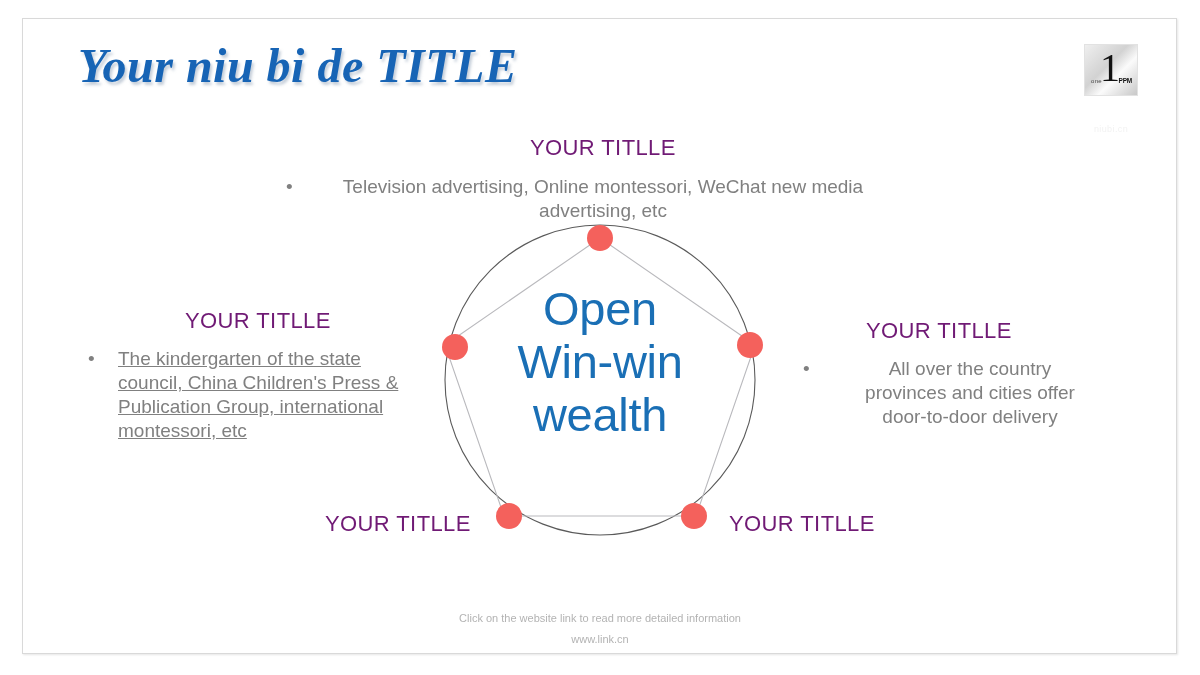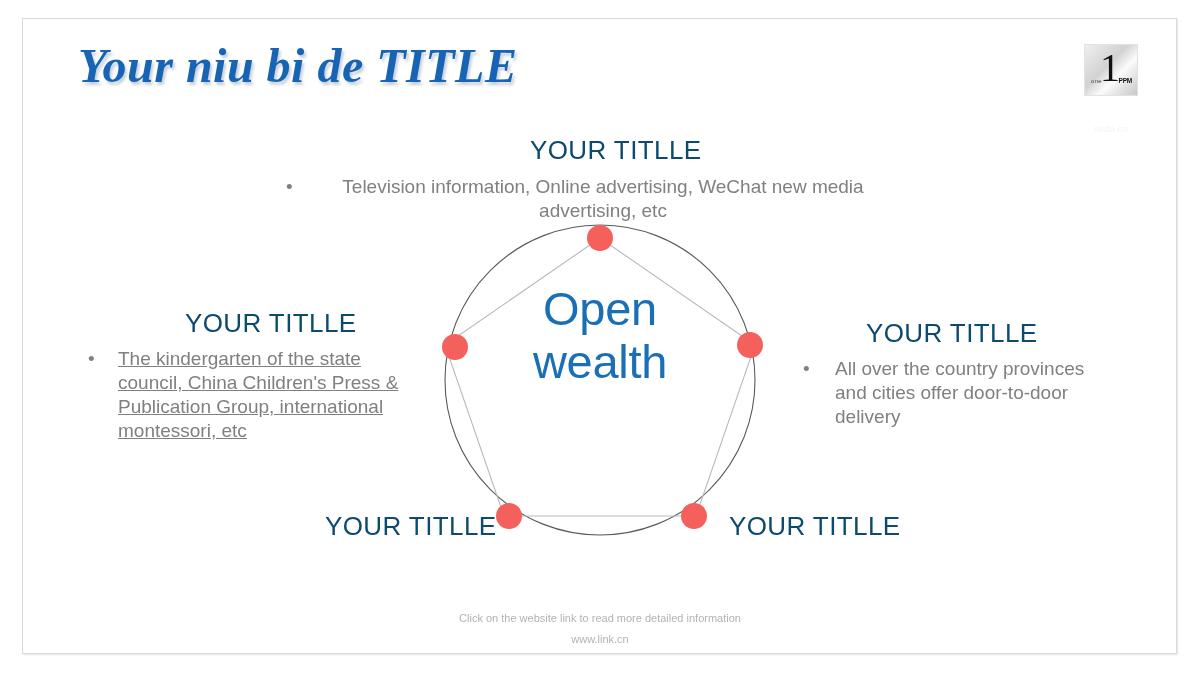--- a/index.html
+++ b/index.html
@@ -96,22 +96,22 @@
     font-size: 9px;
     color: #f2f2f2;
     letter-spacing: 0.4px;
     text-align: center;
     filter: blur(0.6px);
   }
 
   
   .sec-title {
     position: absolute;
-    color: #0c4a6e;
-    font-size: 26px;
+    color: #701a75;
+    font-size: 22px;
     letter-spacing: 0.4px;
     white-space: nowrap;
   }
   .sec-body {
     position: absolute;
     color: #808080;
     font-size: 19px;
     line-height: 24px;
   }
   .sec-body .bullet {
@@ -142,21 +142,21 @@
   }
   #body-left .bullet { left: 0; top: 0; }
   #body-left .btext { margin-left: 30px; text-decoration: underline; }
 
   
   #title-right { left: 866px; top: 318px; }
   #body-right {
     left: 803px; top: 357px; width: 290px;
   }
   #body-right .bullet { left: 0; top: 0; }
-  #body-right .btext { margin-left: 32px; }
+  #body-right .btext { margin-left: 44px; text-align: center; }
 
   
   #title-bl { left: 325px; top: 511px; }
   #title-br { left: 729px; top: 511px; }
 
   
   #diagram {
     position: absolute;
     left: 0; top: 0;
     width: 1200px; height: 675px;
@@ -215,27 +215,28 @@
 
     <circle cx="600" cy="238" r="13" fill="#f4615c"></circle>
     <circle cx="750" cy="345" r="13" fill="#f4615c"></circle>
     <circle cx="694" cy="516" r="13" fill="#f4615c"></circle>
     <circle cx="509" cy="516" r="13" fill="#f4615c"></circle>
     <circle cx="455" cy="347" r="13" fill="#f4615c"></circle>
   </svg>
 
   <div id="center-text">
     <span>Open</span>
+    <span>Win-win</span>
     <span>wealth</span>
   </div>
 
   <div class="sec-title" id="title-top">YOUR TITLLE</div>
   <div class="sec-body" id="body-top">
     <span class="bullet">•</span>
-    <span class="btext">Television information, Online advertising, WeChat new media advertising, etc</span>
+    <span class="btext">Television advertising, Online montessori, WeChat new media advertising, etc</span>
   </div>
 
   <div class="sec-title" id="title-left">YOUR TITLLE</div>
   <div class="sec-body" id="body-left">
     <span class="bullet">•</span>
     <span class="btext">The kindergarten of the state council, China Children's Press &amp; Publication Group, international montessori, etc</span>
   </div>
 
   <div class="sec-title" id="title-right">YOUR TITLLE</div>
   <div class="sec-body" id="body-right">

